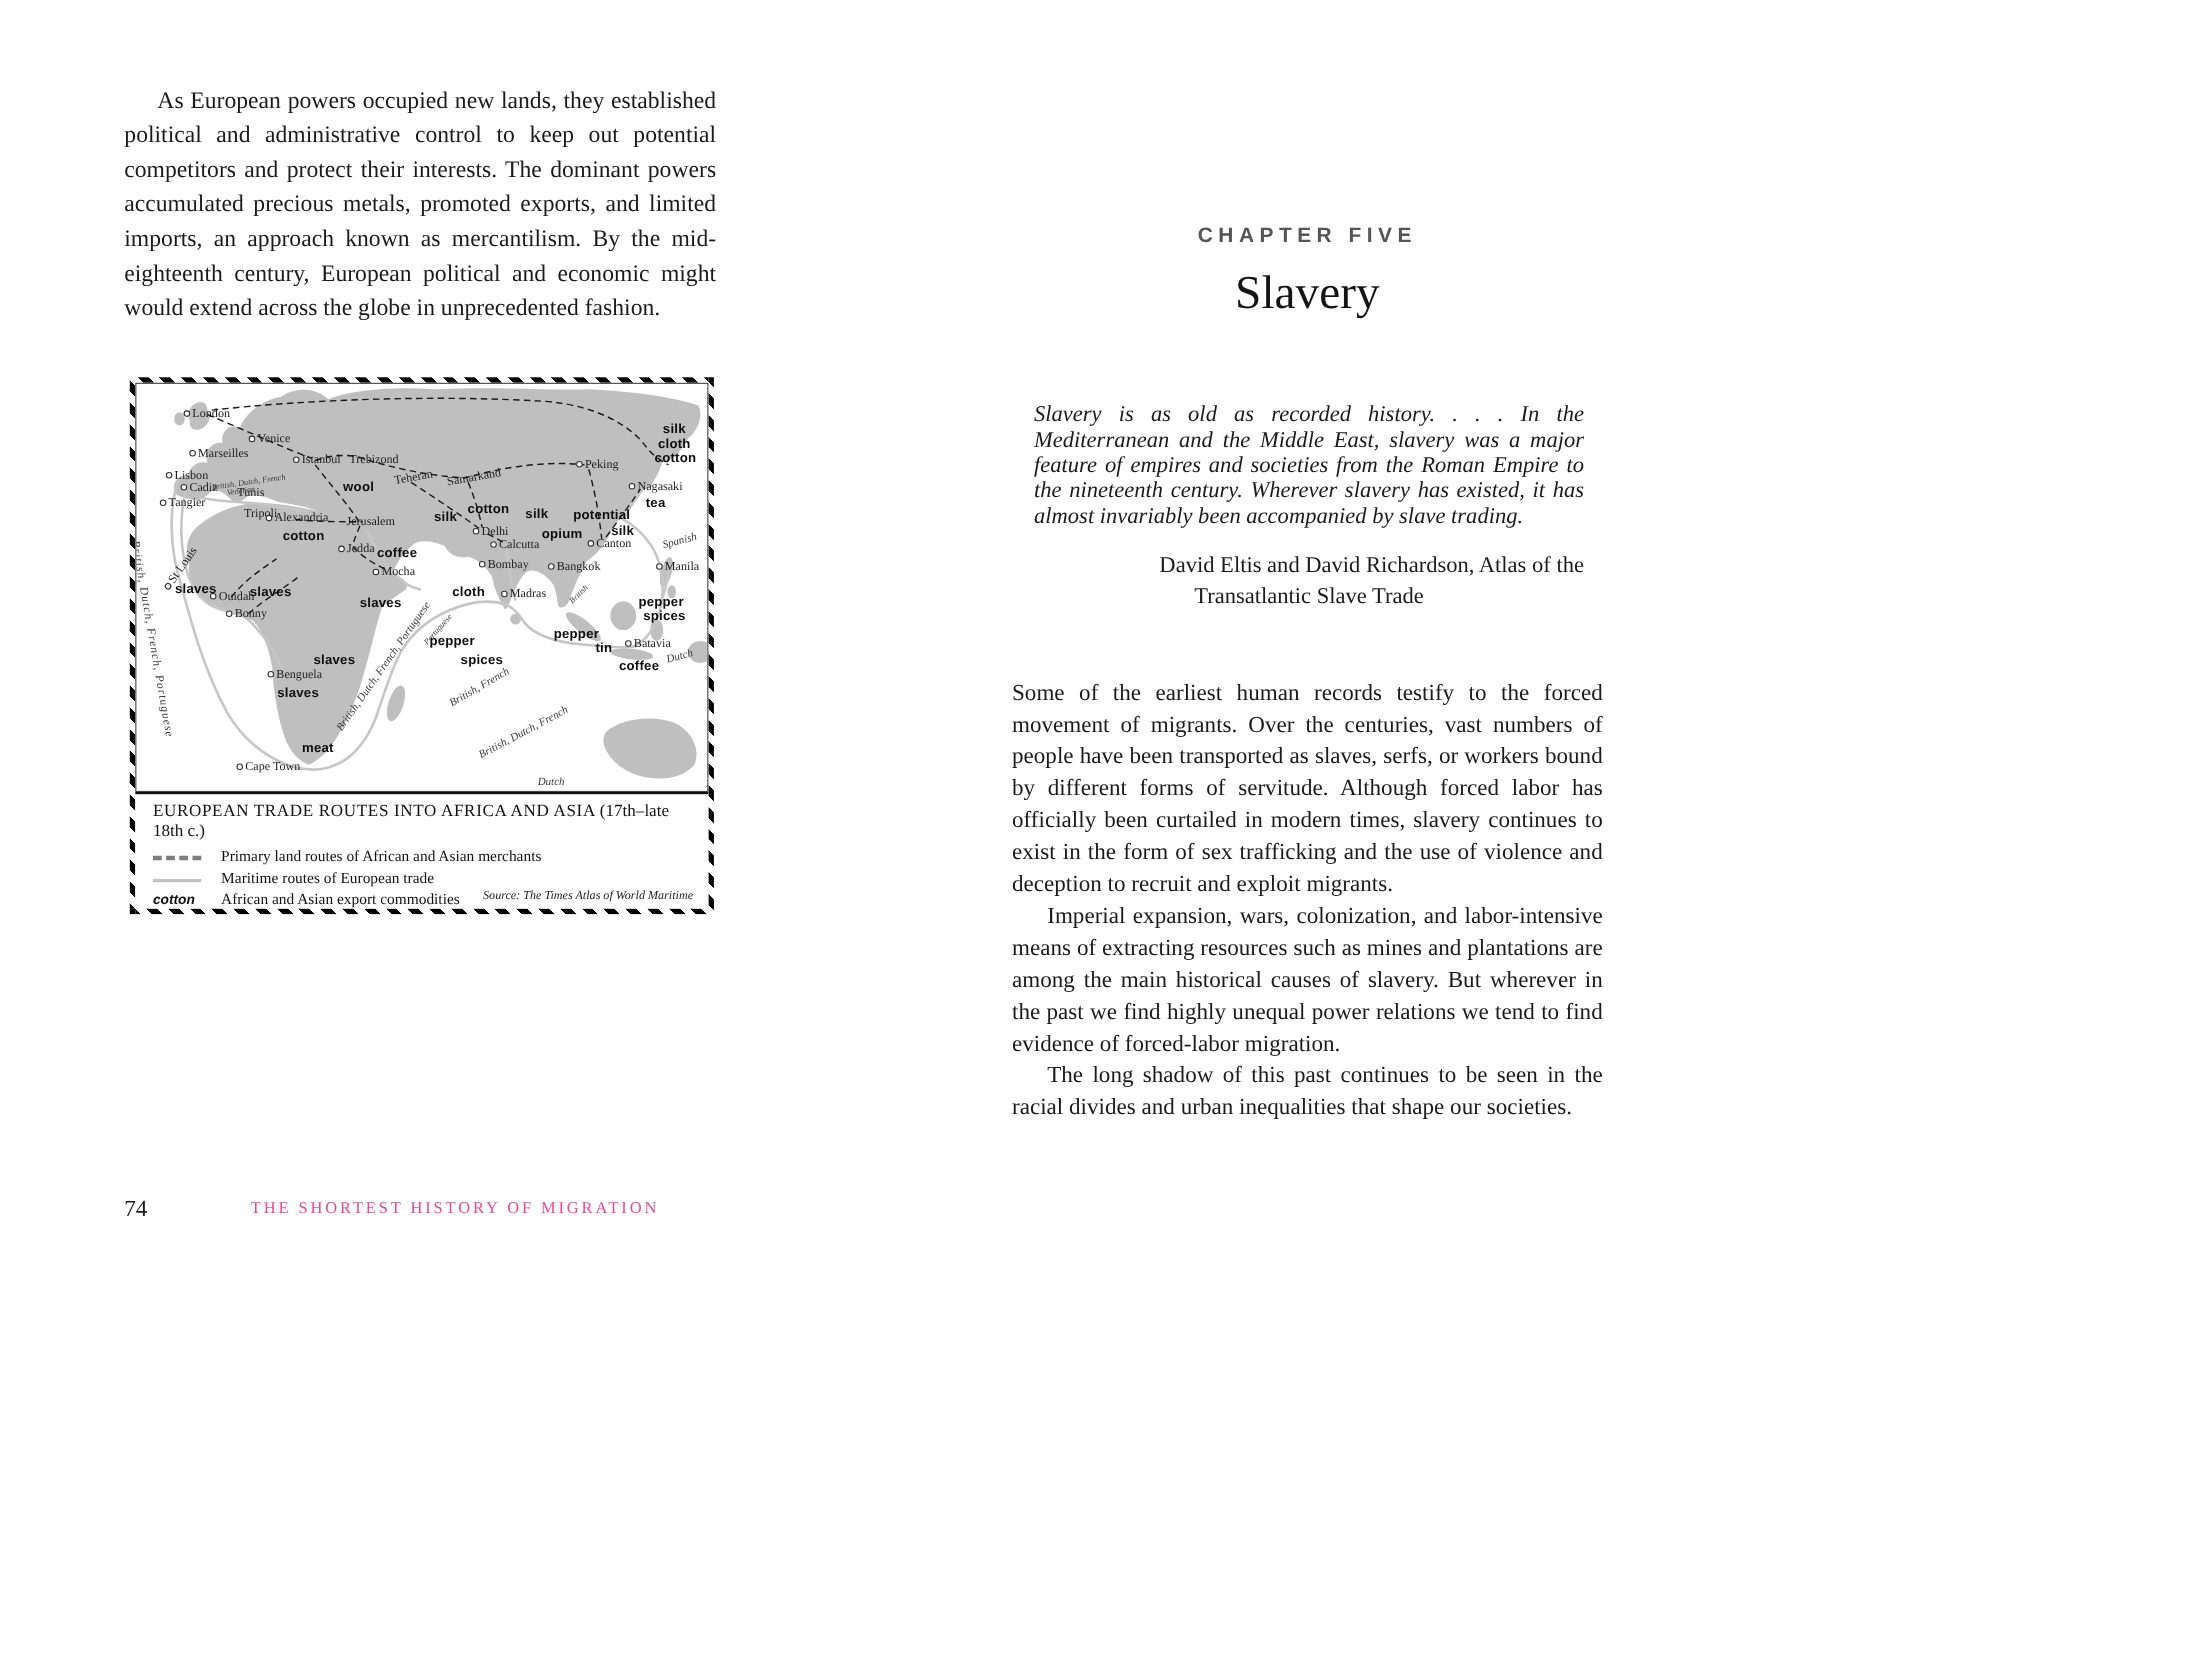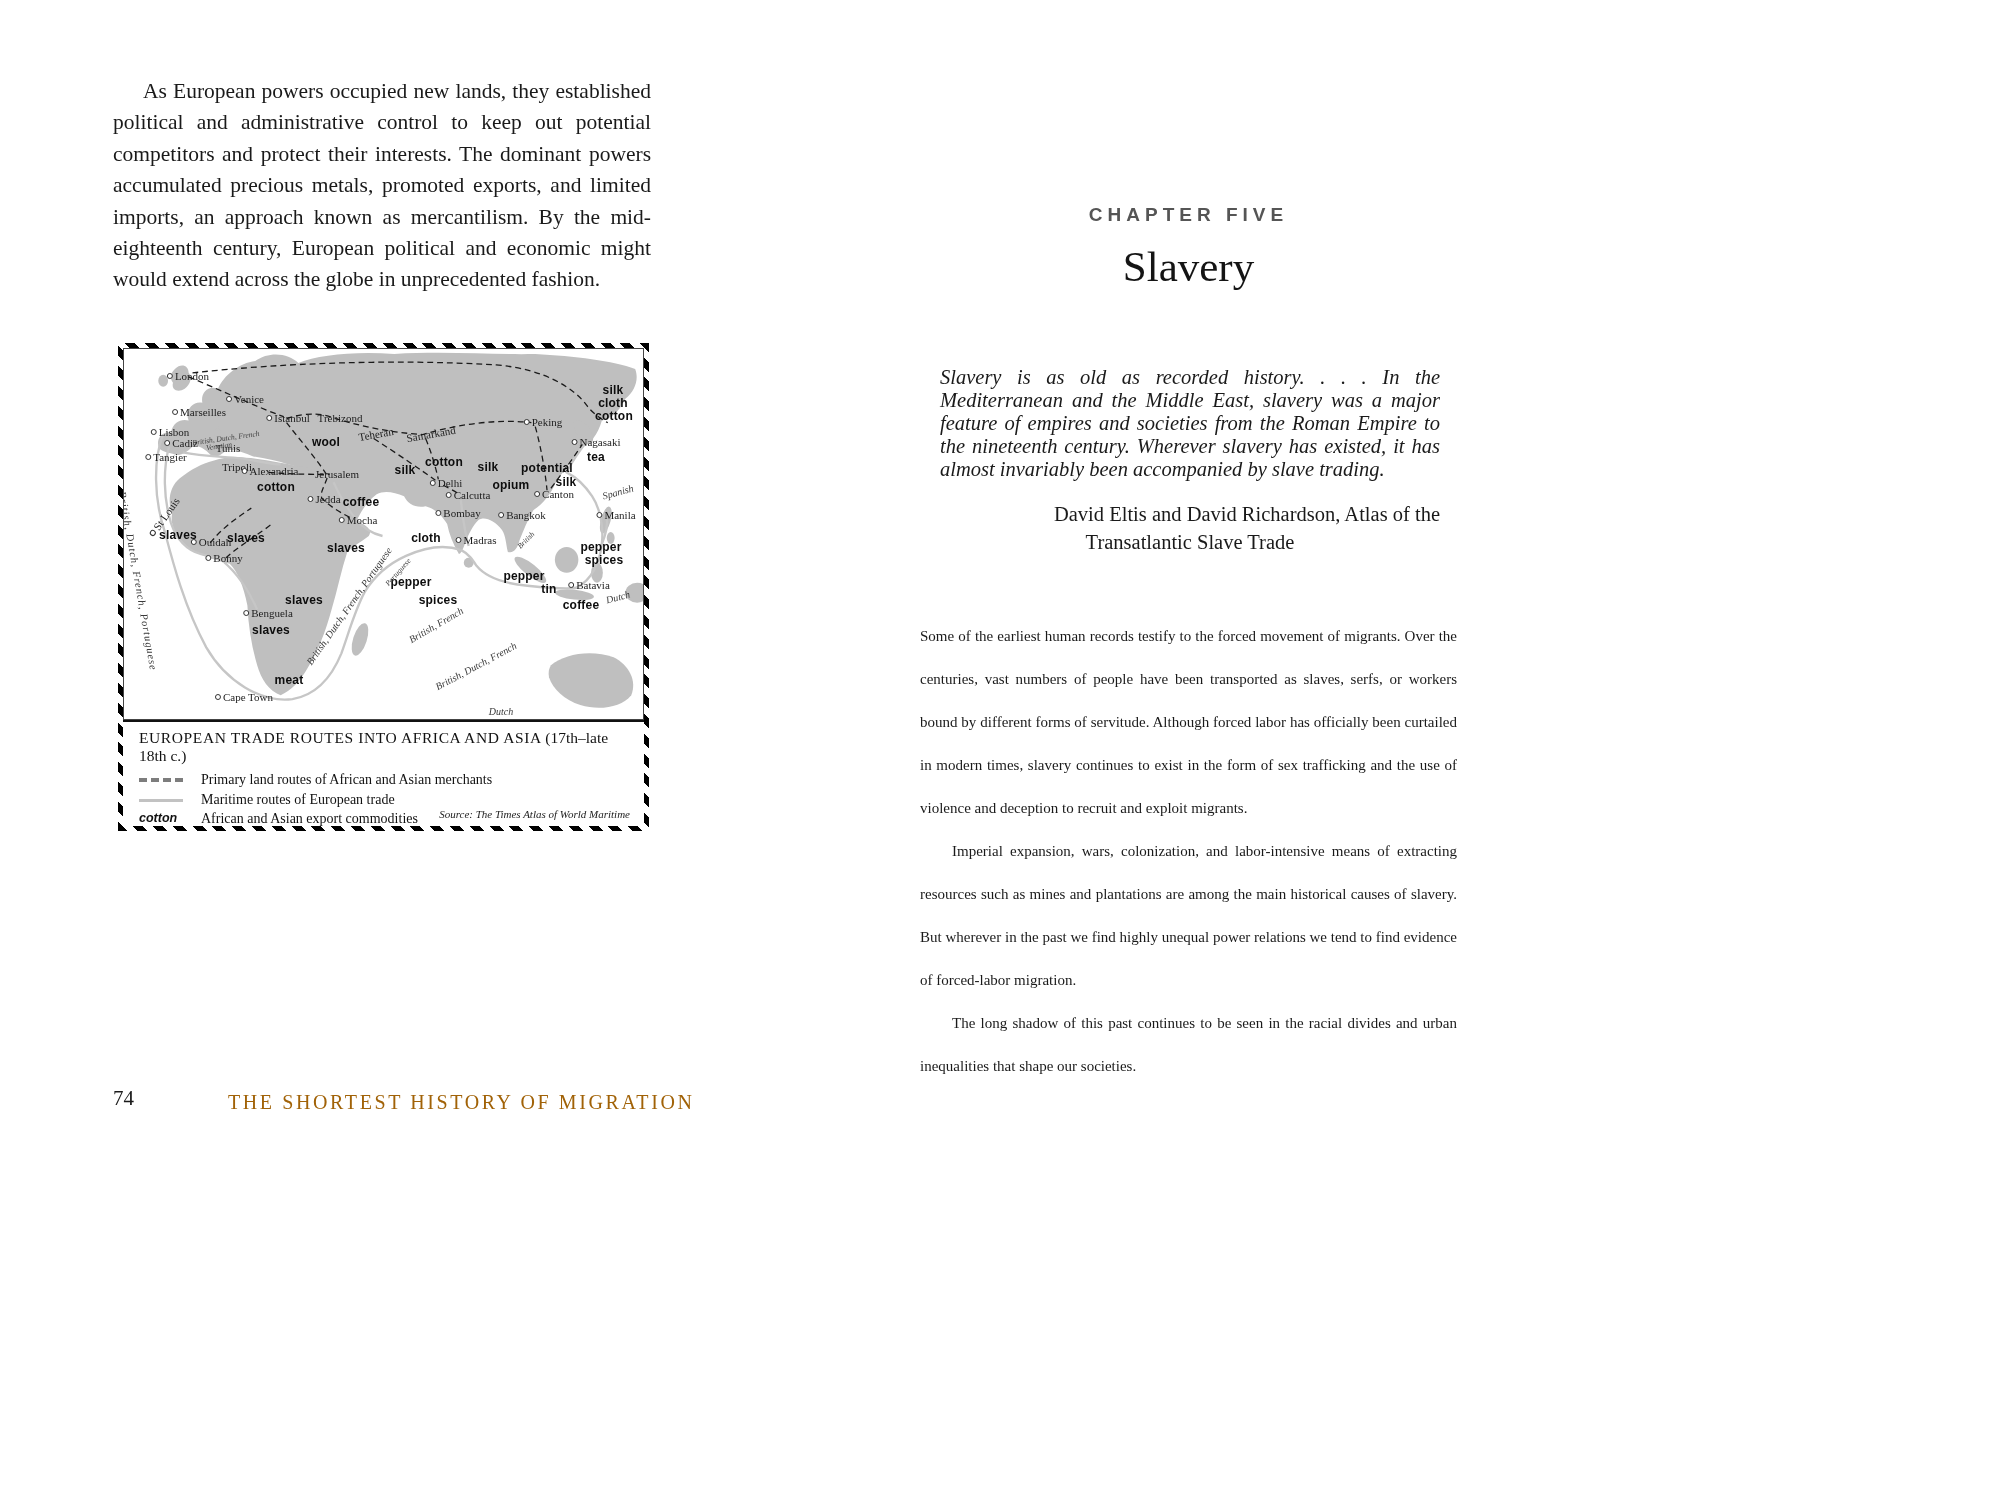--- a/index.html
+++ b/index.html
@@ -32,35 +32,35 @@
   .legend{margin-top:7px;}
   .legend-row{display:flex;align-items:flex-start;margin-bottom:3.5px;}
   .swatch{flex:0 0 44px;margin-right:18px;}
   .swatch.dashed{height:0;border-top:4px dashed #7d7d7d;margin-top:6px;}
   .swatch.solid{height:3px;background:#c2c2c2;margin-top:7px;}
   .swatch.text{font:italic bold 12.5px "Liberation Sans",sans-serif;color:#111;}
   .legend-label{font-size:14px;color:#111;}
   .map-source{position:absolute;right:14px;bottom:6px;font:italic 11px "Liberation Serif",serif;color:#222;}
 
   .footer-left{position:absolute;left:113px;top:1086px;font-size:21px;}
-  .running-title{position:absolute;left:228px;top:1091px;font-size:20px;letter-spacing:2.6px;color:#a16207;}
+  .running-title{position:absolute;left:228px;top:1091px;font-size:15px;letter-spacing:2.6px;color:#ec4899;}
 
   
   .right-page{position:absolute;left:920px;top:0;width:537px;height:100%;margin-top:34px;}
   .chapter-label{position:absolute;left:0;top:170px;width:100%;text-align:center;
     font:bold 19px "Liberation Sans",sans-serif;letter-spacing:5px;color:#555;}
   .chapter-title{position:absolute;left:0;top:208px;width:100%;text-align:center;
     font-size:43px;font-weight:normal;color:#141414;margin:0;}
   .epigraph{position:absolute;left:20px;top:332px;width:500px;
     font-style:italic;font-size:20.5px;line-height:23px;text-align:justify;}
   .attribution{position:absolute;left:20px;top:466px;width:500px;text-align:right;
     font-size:20.5px;line-height:28px;}
   .attribution .it{text-align:center;}
   .body-block{position:absolute;left:0;top:581px;width:537px;}
-  .body-par{margin:0;font-size:15px;line-height:43px;text-align:justify;}
+  .body-par{margin:0;font-size:21px;line-height:29px;text-align:justify;}
   .body-par.indent{text-indent:32px;}
 </style>
 </head>
 <body>
 
 <div class="spread">
 
   <p class="left-paragraph">As European powers occupied new lands, they established political and administrative control to keep out potential competitors and protect their interests. The dominant powers accumulated precious metals, promoted exports, and limited imports, an approach known as mercantilism. By the mid-eighteenth century, European political and economic might would extend across the globe in unprecedented fashion.</p>
 
   <div class="figure">

